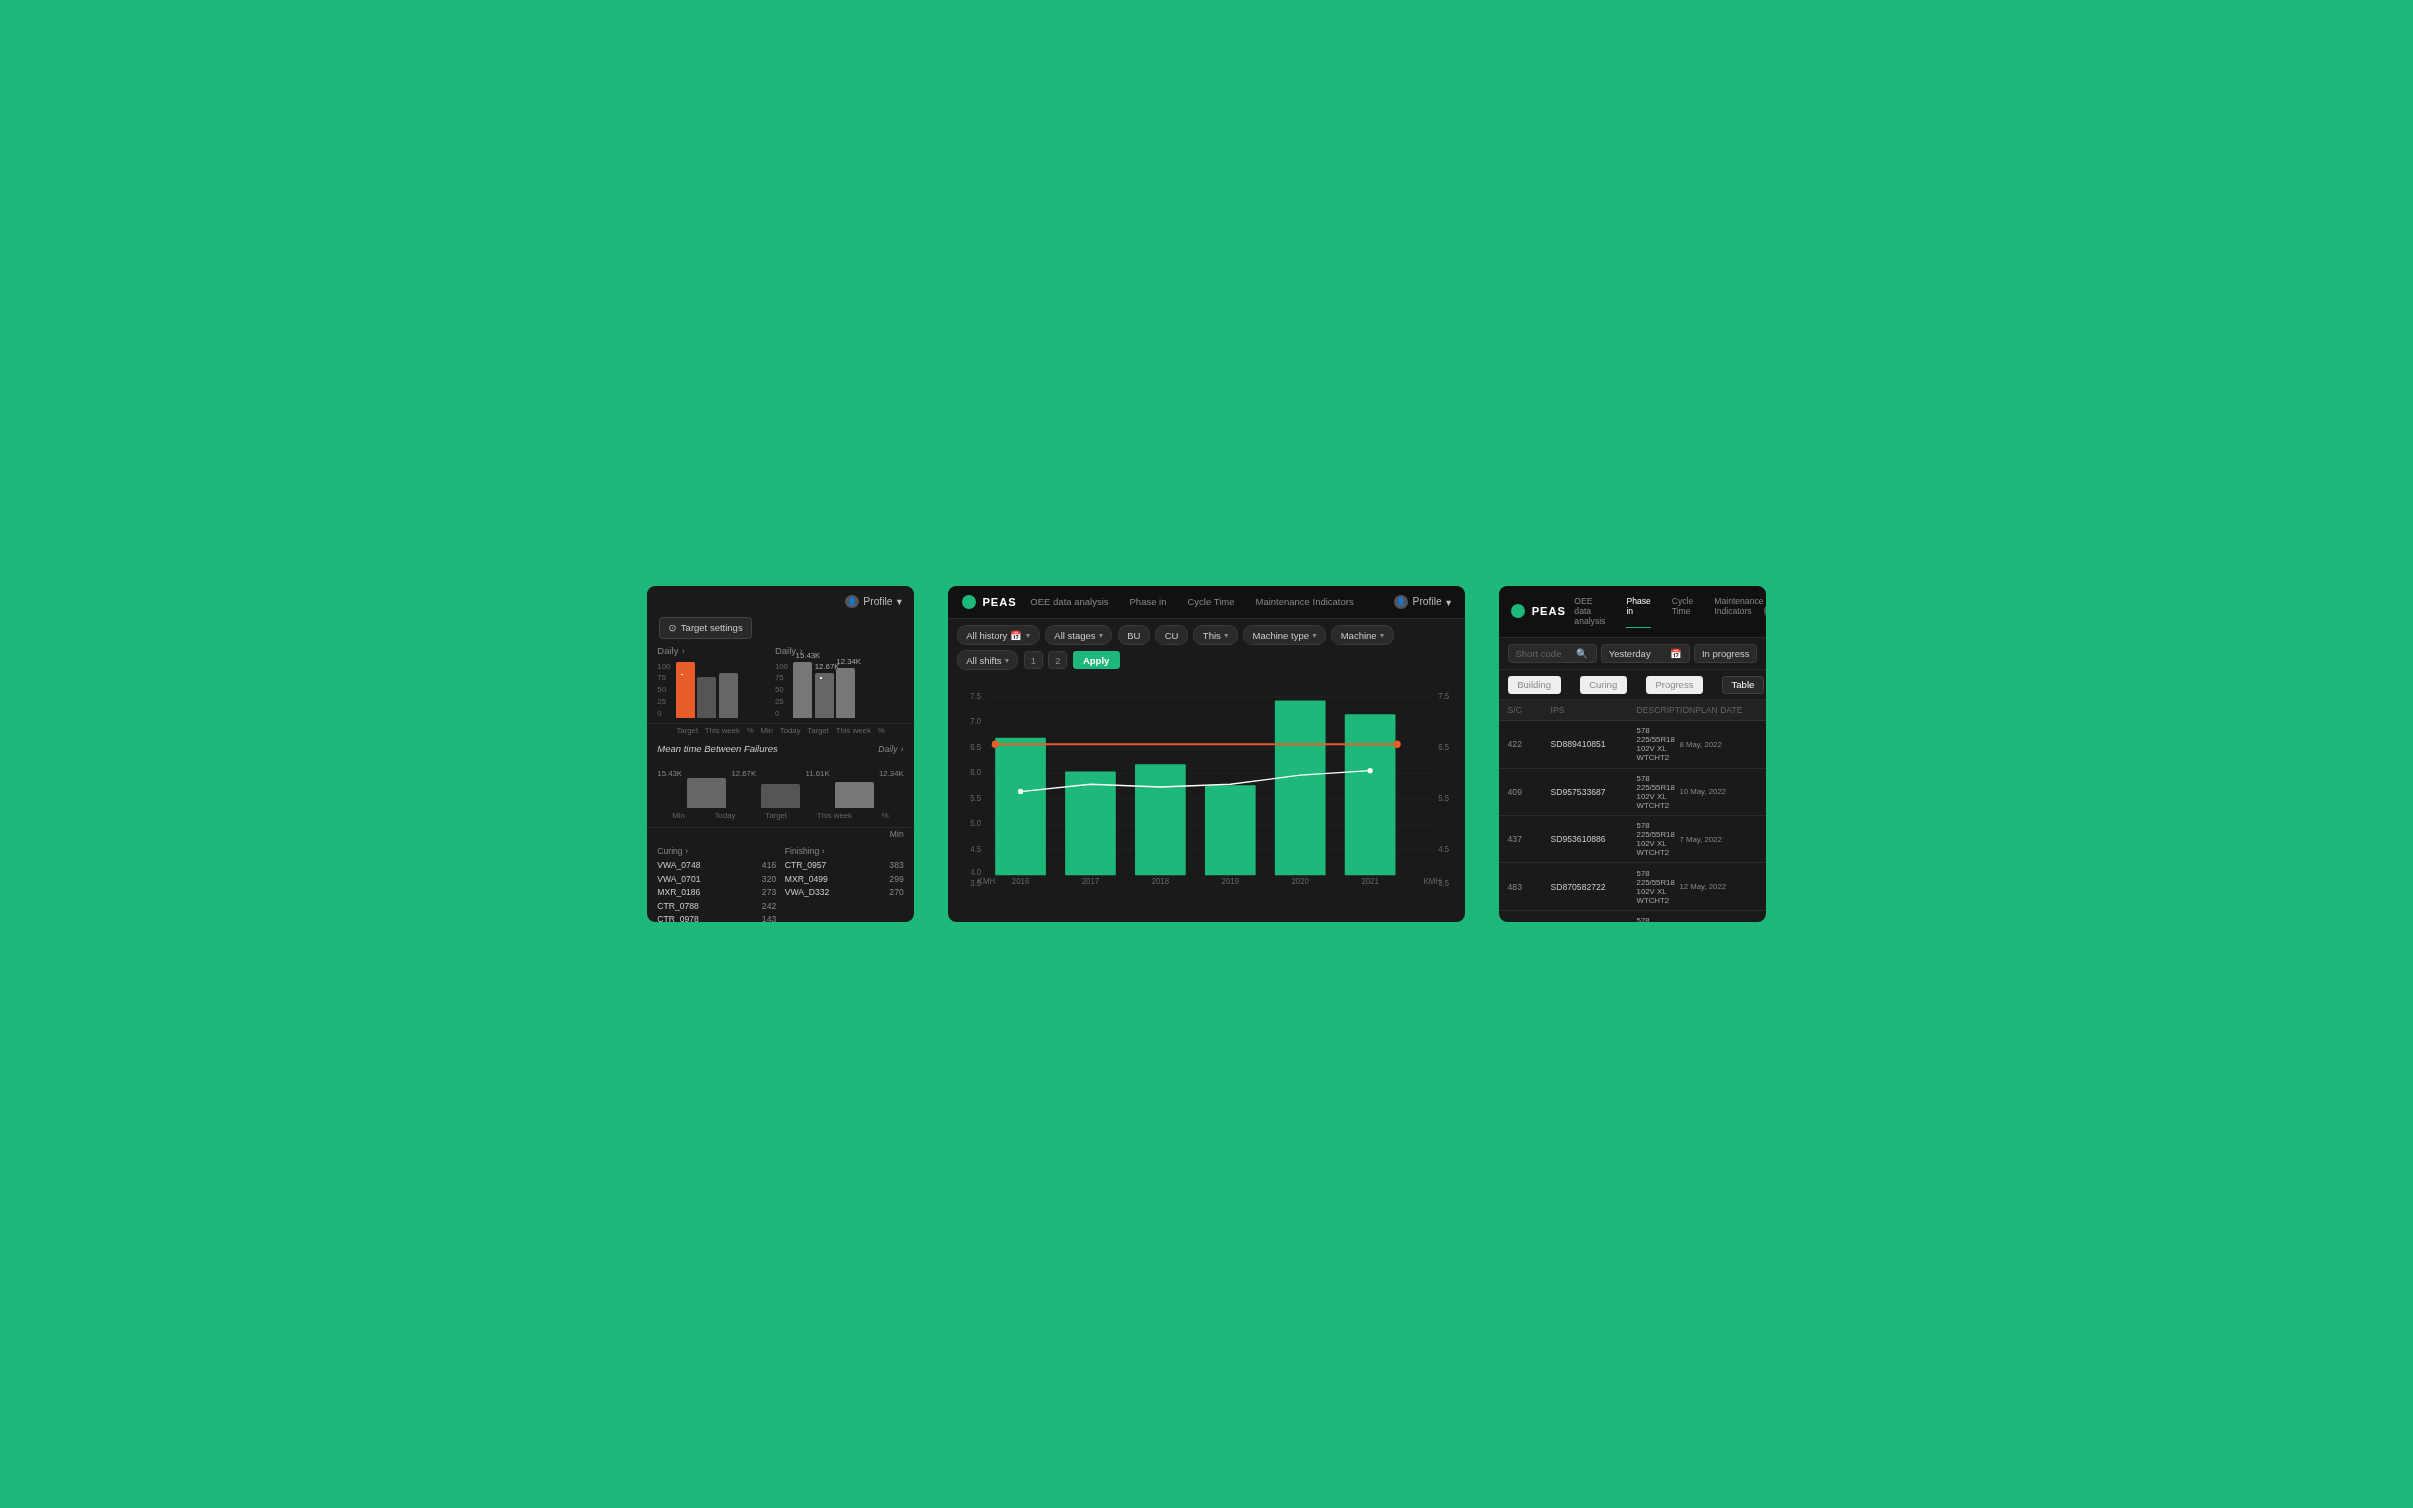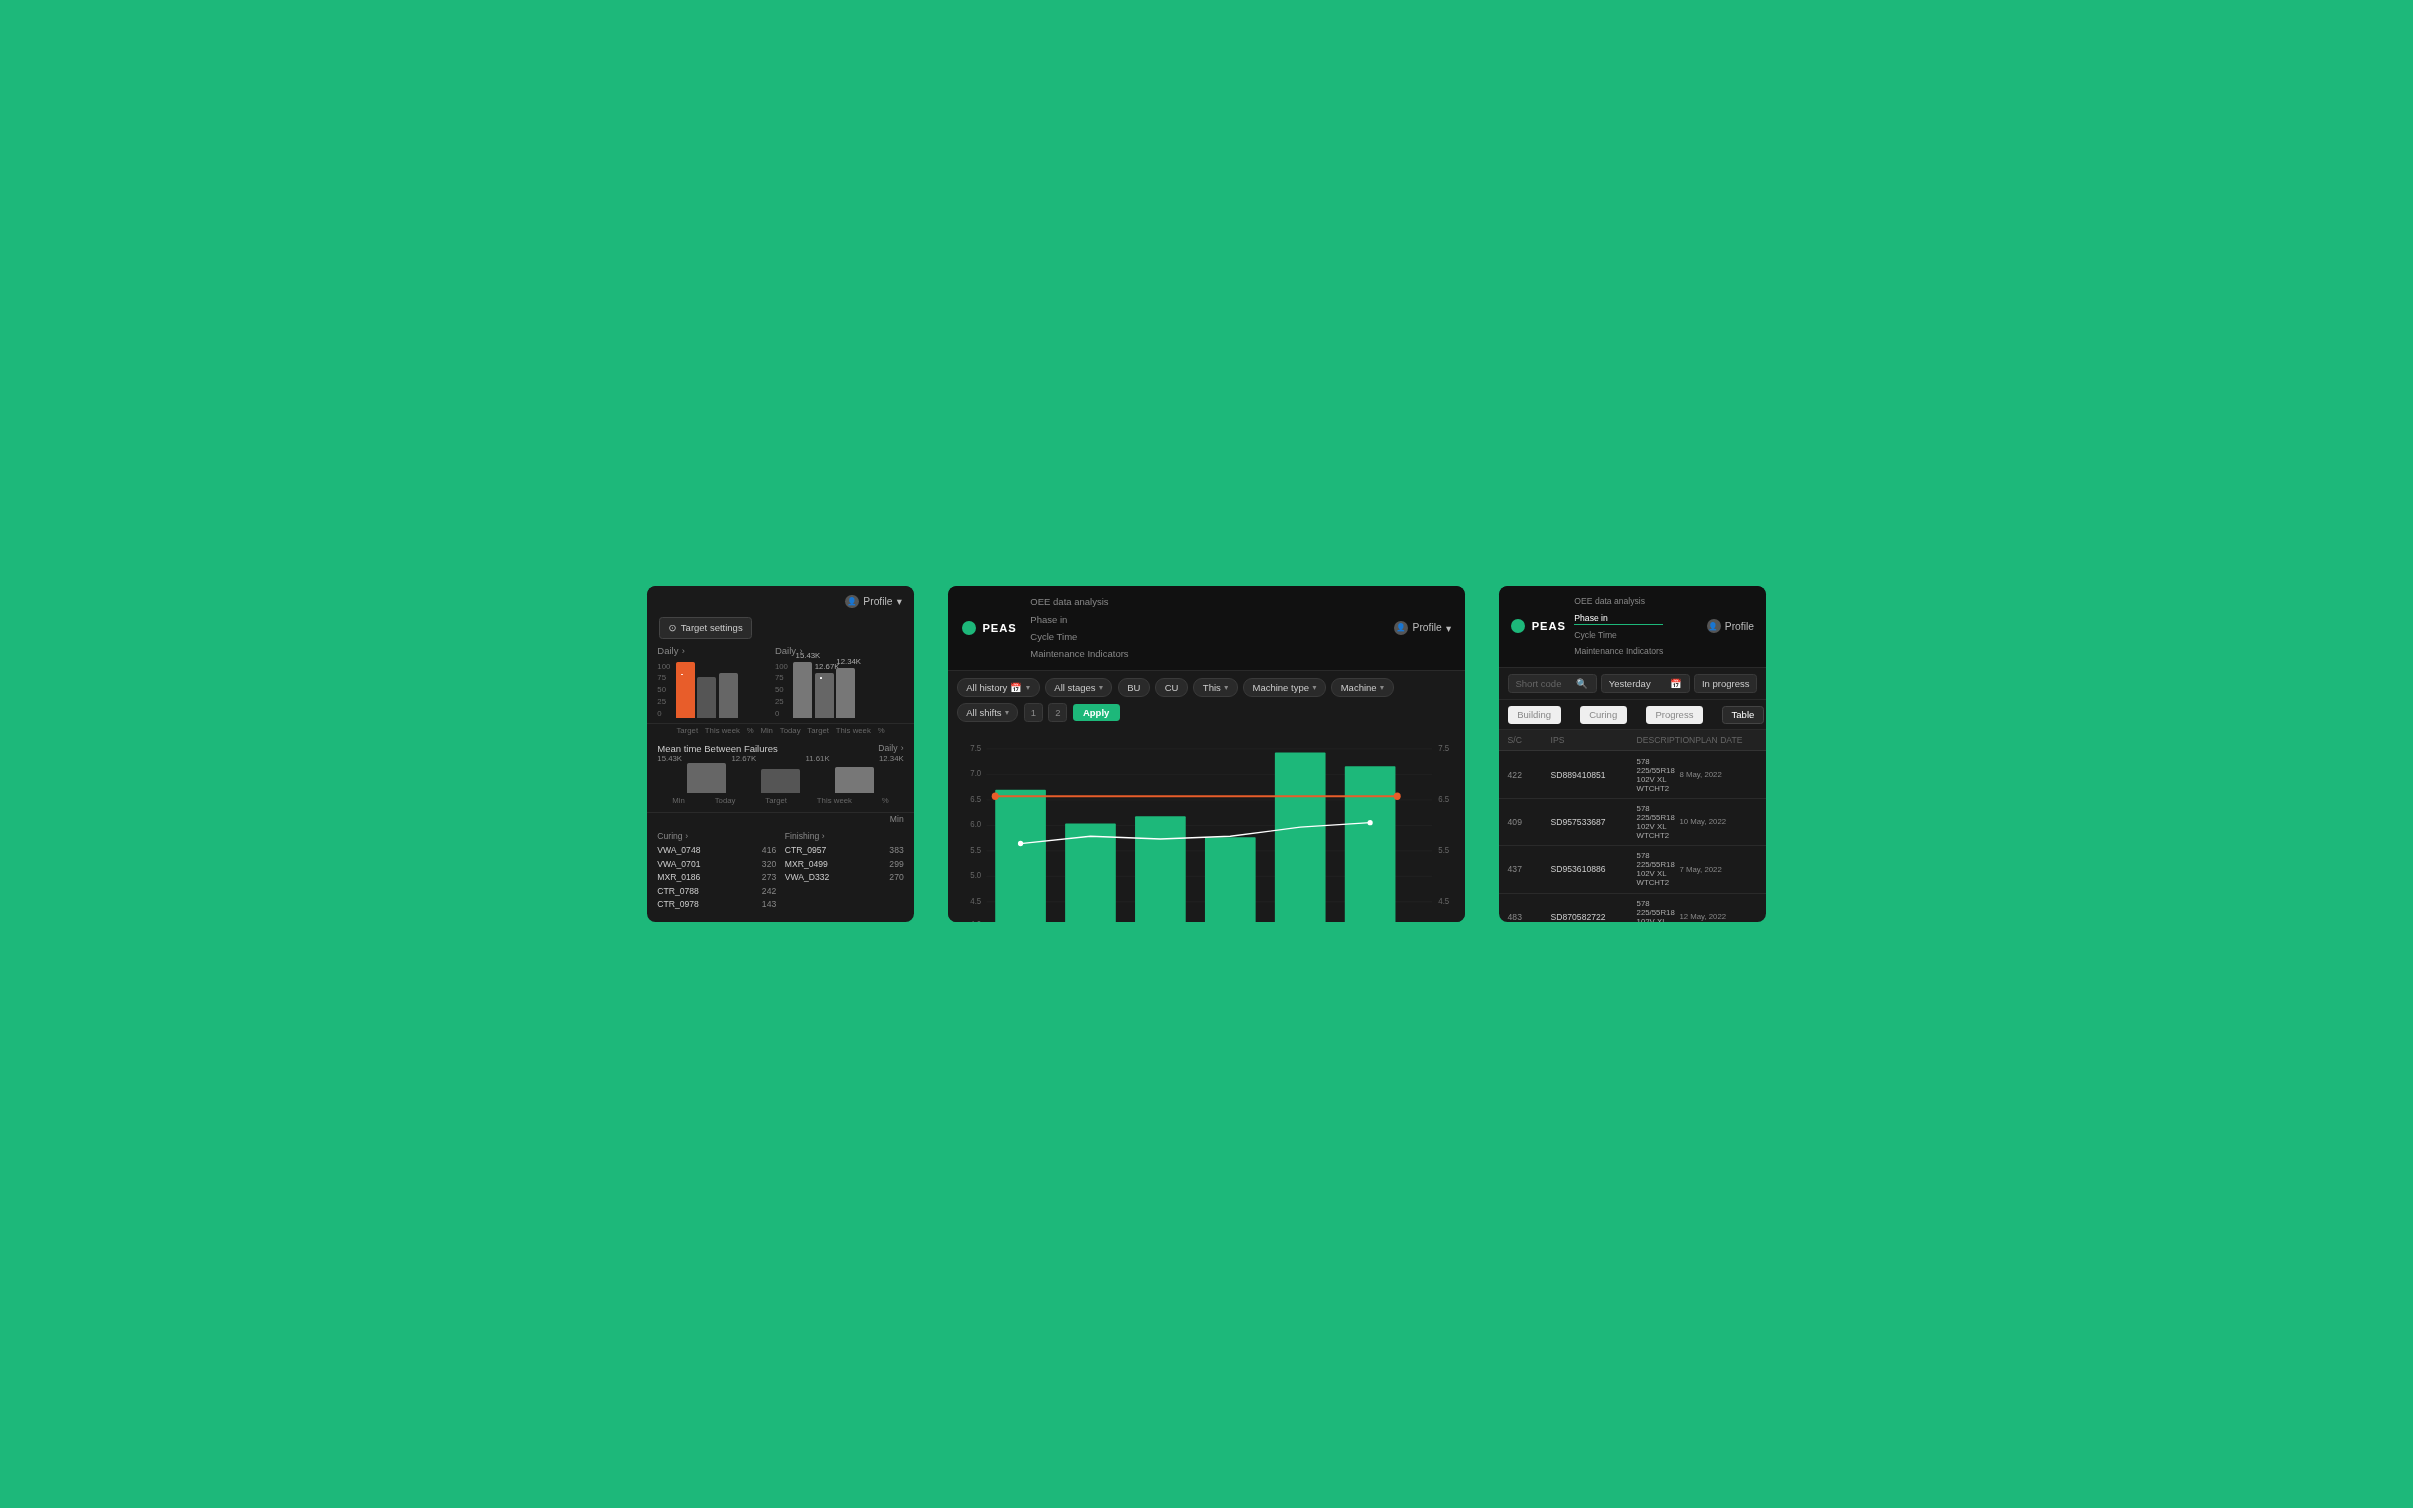--- a/index.html
+++ b/index.html
@@ -122,22 +122,21 @@
 
     .peas-text {
       font-size: 11.2px;
       font-weight: 700;
       color: #fff;
       letter-spacing: 0.9px;
     }
 
     .nav-tabs {
       display: flex;
-      gap: 3px;
-      flex-direction: column;
+      gap: 21px;
     }
 
     .nav-tab {
       font-size: 9.5px;
       color: #888;
       cursor: pointer;
       padding: 1.7px 0;
     }
 
     .nav-tab.active {
@@ -449,21 +448,21 @@
     <span>This week</span>
     <span>%</span>
     <span>Min</span>
     <span>Today</span>
     <span>Target</span>
     <span>This week</span>
     <span>%</span>
   </div>
 
   <div style="padding: 6.9px 10.3px;">
-    <div style="display:flex;justify-content:space-between;margin-bottom:0;">
+    <div style="display:flex;justify-content:space-between;align-items:center;margin-bottom:15px;font-style:italic;">
       <span style="font-size:9.5px;color:#ccc;">Mean time Between Failures</span>
       <div style="display:flex;gap:3.4px;font-size:8.6px;color:#888;">
         <span>Daily</span>
         <span>›</span>
       </div>
     </div>
     <div style="display:flex;align-items:flex-end;gap:5.2px;height:39px;">
       <div style="font-size:7.8px;color:#888;align-self:flex-start;">15.43K</div>
       <div style="background:#666;width:43px;height:30px;border-radius:1.7px 1.7px 0 0;"></div>
       <div style="font-size:7.8px;color:#888;align-self:flex-start;">12.67K</div>

